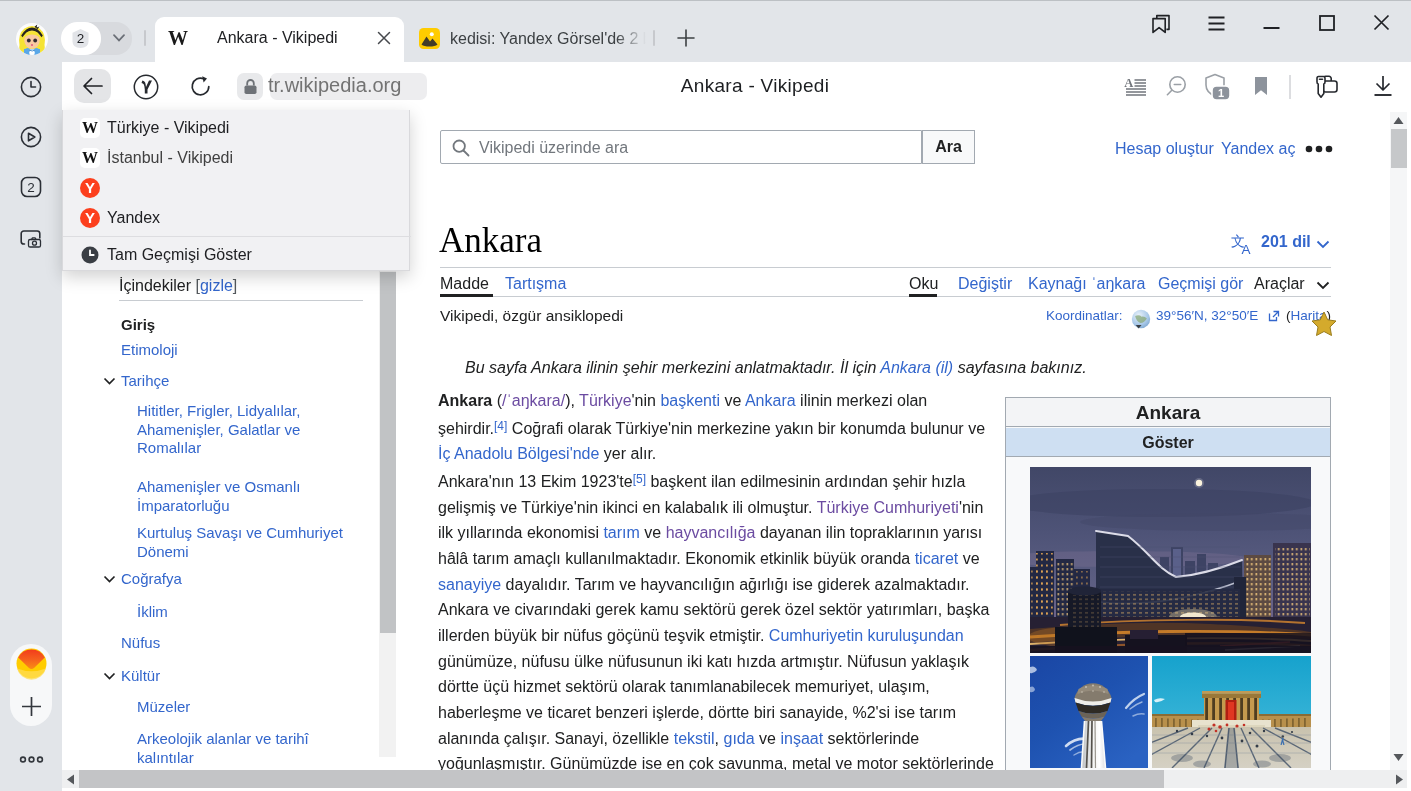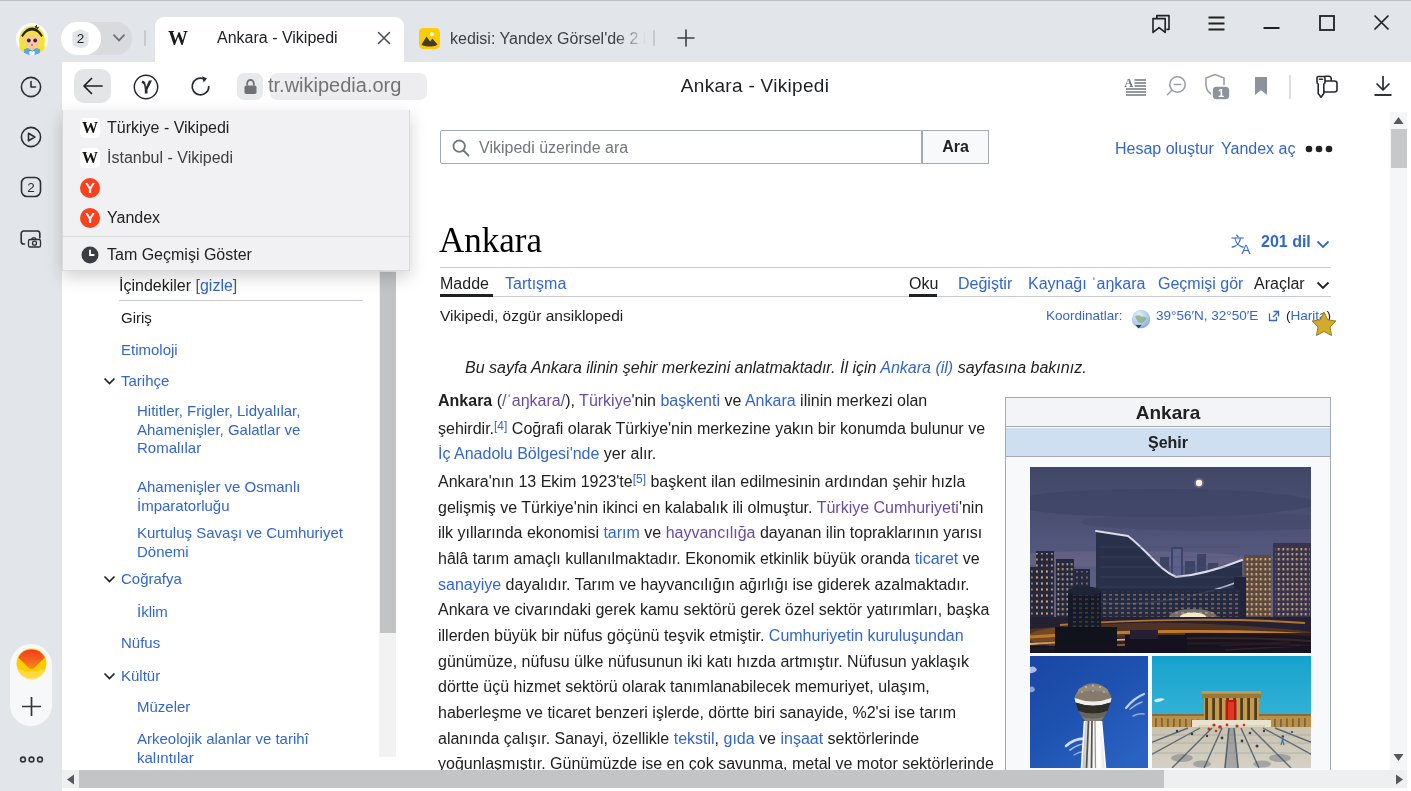--- a/index.html
+++ b/index.html
@@ -13,21 +13,21 @@
 #page{left:62px;top:112px;width:1328px;height:660px;background:#fff;overflow:hidden}
 .tab1{left:93px;top:17px;width:249px;height:45px;background:#fff;border-radius:9px 9px 0 0}
 .icon-stroke{stroke:#2b2f36;fill:none;stroke-width:1.6;stroke-linecap:round;stroke-linejoin:round}
 </style></head>
 <body>
 <div class="abs" id="page">
 
   <div class="abs" style="left:57px;top:165px;font-size:16px;color:#202122">İçindekiler <span style="color:#54595d">[</span><a href="#">gizle</a><span style="color:#54595d">]</span></div>
   <div class="abs" style="left:57px;top:188px;width:244px;height:1px;background:#c8ccd1"></div>
   <div id="toc" style="font-size:15px">
-    <div class="abs" style="left:59px;top:197px;font-weight:normal;color:#202122">Giriş</div>
+    <div class="abs" style="left:59px;top:204px;font-weight:bold;color:#202122">Giriş</div>
     <div class="abs" style="left:59px;top:229px"><a href="#">Etimoloji</a></div>
     <svg class="abs" style="left:41px;top:265px" width="13" height="9" viewBox="0 0 13 9">
         <path d="M1.5 1.5 L6.5 6.5 L11.5 1.5" fill="none" stroke="#202122" stroke-width="1.7"></path>
       </svg>
     <div class="abs" style="left:59px;top:260px"><a href="#">Tarihçe</a></div>
     <div class="abs" style="left:75px;top:290px;width:200px;line-height:18.5px"><a href="#">Hititler, Frigler, Lidyalılar, Ahamenişler, Galatlar ve Romalılar</a></div>
     <div class="abs" style="left:75px;top:366px;width:245px;line-height:18.5px"><a href="#">Ahamenişler ve Osmanlı İmparatorluğu</a></div>
     <div class="abs" style="left:75px;top:412px;width:260px;line-height:18.5px"><a href="#">Kurtuluş Savaşı ve Cumhuriyet Dönemi</a></div>
     <svg class="abs" style="left:41px;top:463px" width="13" height="9" viewBox="0 0 13 9">
         <path d="M1.5 1.5 L6.5 6.5 L11.5 1.5" fill="none" stroke="#202122" stroke-width="1.7"></path>
@@ -43,21 +43,21 @@
     <div class="abs" style="left:75px;top:618px;width:230px;line-height:18.5px"><a href="#">Arkeolojik alanlar ve tarihî kalıntılar</a></div>
   </div>
 
   <div class="abs" style="left:378px;top:18px;width:482px;height:34px;border:1px solid #a2a9b1;border-radius:2px 0 0 2px;background:#fff">
     <svg class="abs" style="left:11px;top:8px" width="18" height="18" viewBox="0 0 18 18">
       <circle cx="7.2" cy="7.2" r="5.7" fill="none" stroke="#72777d" stroke-width="1.8"></circle>
       <path d="M11.5 11.5 L16.5 16.5" stroke="#72777d" stroke-width="1.8" stroke-linecap="round"></path>
     </svg>
     <div class="abs" style="left:38px;top:8px;font-size:16px;color:#72777d">Vikipedi üzerinde ara</div>
   </div>
-  <div class="abs" style="left:860px;top:18px;width:67px;height:34px;border:1px solid #a2a9b1;background:#f8f9fa;font-size:16px;font-weight:bold;color:#202122;text-align:center;line-height:32px">Ara</div>
+  <div class="abs" style="left:860px;top:18px;width:53px;height:34px;border:1px solid #a2a9b1;background:#f8f9fa;font-size:16px;font-weight:bold;color:#202122;text-align:center;line-height:32px">Ara</div>
   <div class="abs" style="left:1053px;top:28px;font-size:16px"><a href="#">Hesap oluştur</a></div>
   <div class="abs" style="left:1159px;top:28px;font-size:16px"><a href="#">Yandex aç</a></div>
   <svg class="abs" style="left:1243px;top:33px" width="28" height="8" viewBox="0 0 28 8">
     <circle cx="4" cy="4" r="3.3" fill="#202122"></circle>
       <circle cx="14" cy="4" r="3.3" fill="#202122"></circle>
       <circle cx="24" cy="4" r="3.3" fill="#202122"></circle>
   </svg>
   <div class="abs" style="left:377px;top:109px;font-family:'Liberation Serif',serif;font-size:35px;color:#000">Ankara</div>
   <svg class="abs" style="left:1169px;top:121px" width="24" height="22" viewBox="0 0 24 22">
     <text x="0" y="13" font-size="14" fill="#3366cc" font-family="Liberation Sans">文</text>
@@ -105,21 +105,21 @@
     <path d="M13 1 L16.7 8.8 L25 10 L19 16 L20.5 24.5 L13 20.5 L5.5 24.5 L7 16 L1 10 L9.3 8.8 Z" fill="#d4aa2c" stroke="#9a7d1e" stroke-width="1"></path>
   </svg>
 
   <div class="abs" style="left:403px;top:247px;font-size:16px;font-style:italic;color:#202122">Bu sayfa Ankara ilinin şehir merkezini anlatmaktadır. İl için <a href="#">Ankara (il)</a> sayfasına bakınız.</div>
   <div id="body-text" style="font-size:16px;color:#202122;line-height:25.65px">
     <div class="abs" style="left:376px;top:276px;width:570px"><b>Ankara</b> (<a href="#" class="vis">/ˈaŋkara/</a>), <a href="#" class="vis">Türkiye</a>'nin <a href="#">başkenti</a> ve <a href="#">Ankara</a> ilinin merkezi olan<br>şehirdir.<a href="#" style="font-size:12px;vertical-align:4px">[4]</a> Coğrafi olarak Türkiye'nin merkezine yakın bir konumda bulunur ve<br><a href="#">İç Anadolu Bölgesi'nde</a> yer alır.</div>
     <div class="abs" style="left:376px;top:355px;width:570px">Ankara'nın 13 Ekim 1923'te<a href="#" style="font-size:12px;vertical-align:4px">[5]</a> başkent ilan edilmesinin ardından şehir hızla<br>gelişmiş ve Türkiye'nin ikinci en kalabalık ili olmuştur. <a href="#" class="vis">Türkiye Cumhuriyeti</a>'nin<br>ilk yıllarında ekonomisi <a href="#">tarım</a> ve <a href="#" class="vis">hayvancılığa</a> dayanan ilin topraklarının yarısı<br>hâlâ tarım amaçlı kullanılmaktadır. Ekonomik etkinlik büyük oranda <a href="#">ticaret</a> ve<br><a href="#">sanayiye</a> dayalıdır. Tarım ve hayvancılığın ağırlığı ise giderek azalmaktadır.<br>Ankara ve civarındaki gerek kamu sektörü gerek özel sektör yatırımları, başka<br>illerden büyük bir nüfus göçünü teşvik etmiştir. <a href="#">Cumhuriyetin kuruluşundan</a><br>günümüze, nüfusu ülke nüfusunun iki katı hızda artmıştır. Nüfusun yaklaşık<br>dörtte üçü hizmet sektörü olarak tanımlanabilecek memuriyet, ulaşım,<br>haberleşme ve ticaret benzeri işlerde, dörtte biri sanayide, %2'si ise tarım<br>alanında çalışır. Sanayi, özellikle <a href="#">tekstil</a>, <a href="#">gıda</a> ve <a href="#">inşaat</a> sektörlerinde<br>yoğunlaşmıştır. Günümüzde ise en çok savunma, metal ve motor sektörlerinde</div>
   </div>
   <div id="infobox" class="abs" style="left:943px;top:285px;width:326px;height:375px;border:1px solid #a2a9b1;background:#f8f9fa">
     <div class="abs" style="left:0;top:0;width:324px;height:29px;background:#f3f4f6;border-bottom:1px solid #a2a9b1;text-align:center;font-size:19px;font-weight:bold;color:#202122;line-height:29px">Ankara</div>
-    <div class="abs" style="left:0;top:30px;width:324px;height:29px;background:#cedff2;border-bottom:1px solid #a2a9b1;text-align:center;font-size:16px;font-weight:bold;color:#202122;line-height:29px">Şehir</div>
+    <div class="abs" style="left:0;top:30px;width:324px;height:29px;background:#cedff2;border-bottom:1px solid #a2a9b1;text-align:center;font-size:16px;font-weight:bold;color:#202122;line-height:29px">Göster</div>
 
     <svg class="abs" style="left:24px;top:69px" width="281" height="186" viewBox="0 0 281 186">
       <defs>
         <linearGradient id="sky1" x1="0" y1="0" x2="0" y2="1">
           <stop offset="0" stop-color="#414767"></stop>
             <stop offset="0.35" stop-color="#4e5377"></stop>
             <stop offset="0.62" stop-color="#5c5e82"></stop>
             <stop offset="0.8" stop-color="#6a6288"></stop>
             <stop offset="1" stop-color="#4e4868"></stop>
         </linearGradient>

